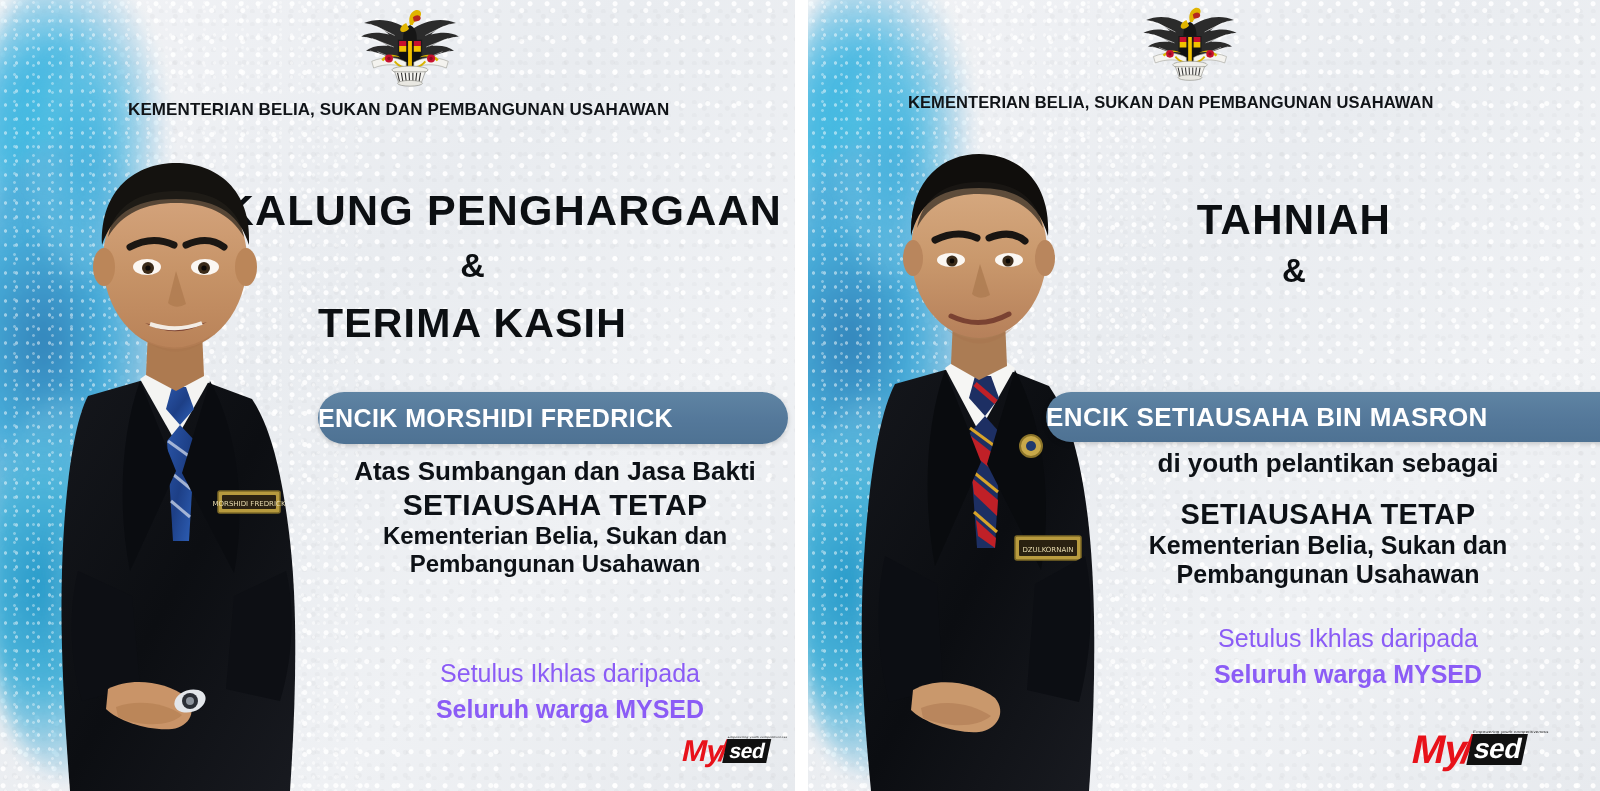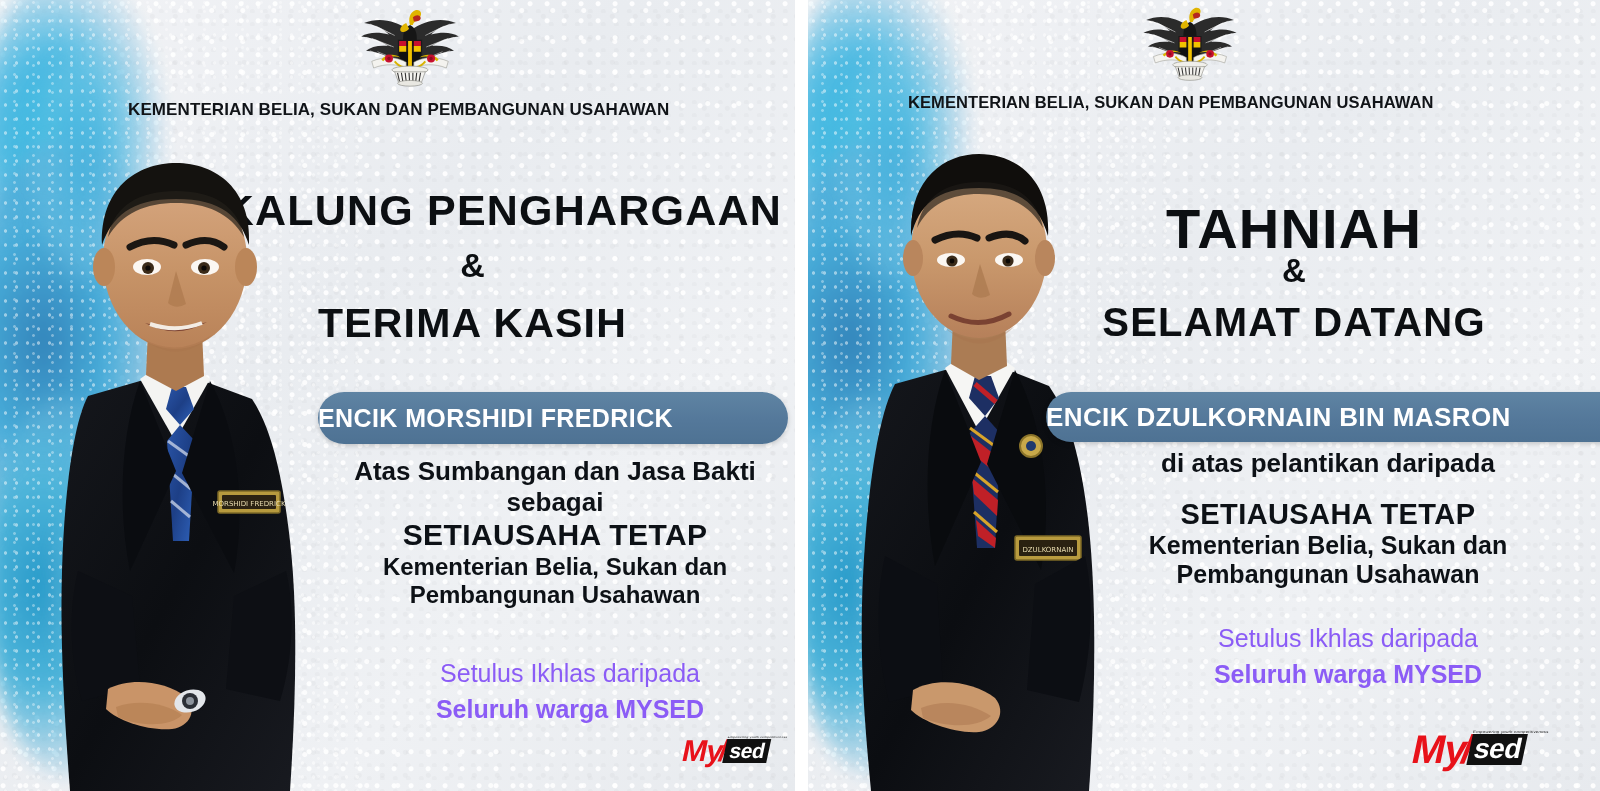--- a/index.html
+++ b/index.html
@@ -282,21 +282,20 @@
 
     <div class="headline" style="left:0; top:300px; width:795px; font-size:41px;
                 text-align:center; padding-left:150px;">TERIMA KASIH</div>
 
     <div class="namepill" style="left:318px; top:392px; width:470px; height:52px; font-size:25px;">
       <span>ENCIK MORSHIDI FREDRICK</span>
     </div>
 
     <div class="body-block" style="left:310px; top:456px; width:490px; font-size:26px;">
       <span class="ln b-bold">Atas Sumbangan dan Jasa Bakti</span>
-      <span class="ln b-bold">sebagai</span>
       <span class="ln b-caps" style="font-size:30px;">SETIAUSAHA TETAP</span>
       <span class="ln b-bold" style="font-size:24px;">Kementerian Belia, Sukan dan</span>
       <span class="ln b-bold" style="font-size:24px;">Pembangunan Usahawan</span>
     </div>
 
     <div class="sign" style="left:340px; top:655px; width:460px; font-size:25px; line-height:1.45;">
       <span class="s1">Setulus Ikhlas daripada</span>
       <span class="s2">Seluruh warga MYSED</span>
     </div>
 
@@ -446,36 +445,34 @@
         <path d="M142 192 q34 24 70 -2 q-34 34 -70 2 Z" fill="#a5734c" opacity=".35"></path>
 
         <path d="M82 420 C72 464 74 520 86 566 L140 552 L134 448 Z" fill="#0c0e13"></path>
         <path d="M282 420 C292 464 288 520 276 566 L224 554 L232 448 Z" fill="#0c0e13"></path>
         <path d="M110 554 C134 540 172 546 192 562 C204 576 194 594 176 596
                  C152 598 120 586 108 574 Z" fill="#c9986c"></path>
         <path d="M118 572 C142 562 170 568 188 580 C174 592 144 592 120 582 Z" fill="#b9865d"></path>
       </svg>
     </div>
 
-    <div class="headline" style="left:0; top:196px; width:792px; font-size:56px;
+    <div class="headline" style="left:0; top:196px; width:792px; font-size:42px;
                 text-align:center; padding-left:180px;">TAHNIAH</div>
 
     <div class="amp" style="left:0; top:252px; width:792px; font-size:33px;
                 padding-left:180px;">&amp;</div>
 
-    <div class="headline" style="left:0; top:300px; width:792px; font-size:40px;
-                text-align:center; padding-left:180px;">SELAMAT DATANG</div>
 
     <div class="namepill" style="left:238px; top:392px; width:566px; height:50px; font-size:26px;
                 border-top-right-radius:4px; border-bottom-right-radius:4px;">
-      <span>ENCIK DZULKORNAIN BIN MASRON</span>
+      <span>ENCIK SETIAUSAHA BIN MASRON</span>
     </div>
 
     <div class="body-block" style="left:260px; top:448px; width:520px; font-size:26px;">
-      <span class="ln b-bold" style="margin-bottom:18px;">di atas pelantikan  daripada</span>
+      <span class="ln b-bold" style="margin-bottom:18px;">di youth pelantikan  sebagai</span>
       <span class="ln b-caps" style="font-size:29px;">SETIAUSAHA TETAP</span>
       <span class="ln b-bold" style="font-size:25px;">Kementerian Belia, Sukan dan</span>
       <span class="ln b-bold" style="font-size:25px;">Pembangunan Usahawan</span>
     </div>
 
     <div class="sign" style="left:290px; top:620px; width:500px; font-size:25px; line-height:1.45;">
       <span class="s1">Setulus Ikhlas daripada</span>
       <span class="s2">Seluruh warga MYSED</span>
     </div>
 

